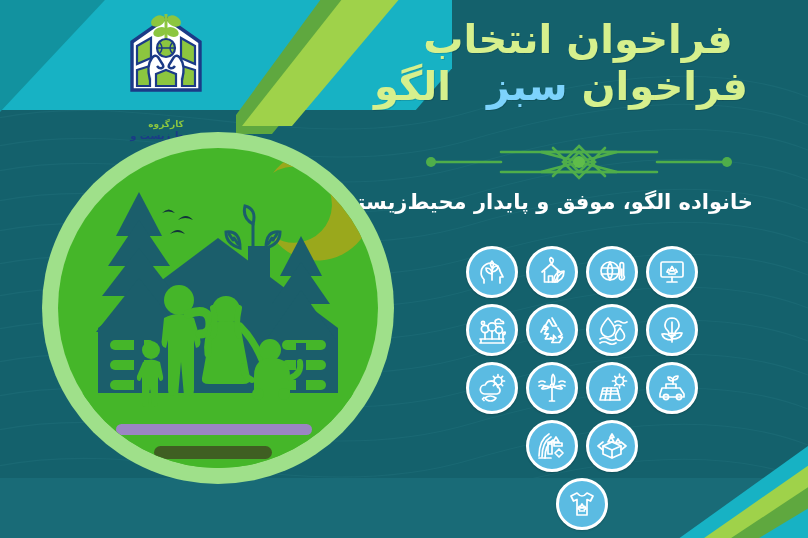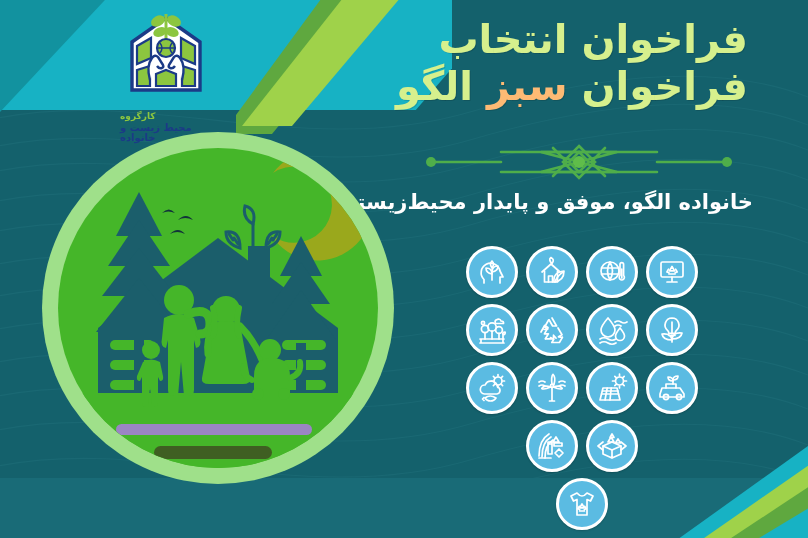--- a/index.html
+++ b/index.html
@@ -34,28 +34,28 @@
   .ribbon-top{position:absolute;left:236px;top:-6px;width:250px;height:140px;}
   .ribbon-bottom{position:absolute;right:-4px;bottom:-4px;width:180px;height:120px;}
 
   
   .logo{position:absolute;left:120px;top:8px;width:92px;height:104px;}
   .logo svg{display:block;}
 
   
   .headline{
     position:absolute;right:60px;top:16px;width:340px;
-    direction:rtl;
+    text-align:center;direction:rtl;
   }
   .headline .line{
     font-size:40px;font-weight:bold;line-height:1.18;
     color:#d6f08d;letter-spacing:0px;white-space:nowrap;
     text-shadow:1px 1px 0 rgba(0,0,0,.12);
   }
-  .headline .accent{color:#fdba74;}
+  .headline .accent{color:#7dd3fc;margin-left:22px;}
 
   
   .divider{position:absolute;right:55px;top:144px;width:348px;height:36px;}
 
   
   .subtitle{
     position:absolute;right:55px;top:190px;width:348px;
     text-align:center;direction:rtl;color:#ffffff;
     font-size:21px;font-weight:bold;white-space:nowrap;
   }
@@ -142,21 +142,21 @@
       <ellipse cx="54" cy="13" rx="7.5" ry="5" fill="#8cc63f" transform="rotate(28 54 13)"></ellipse>
       <ellipse cx="40" cy="24" rx="7" ry="4.6" fill="#8cc63f" transform="rotate(-22 40 24)"></ellipse>
       <ellipse cx="52" cy="24" rx="7" ry="4.6" fill="#8cc63f" transform="rotate(22 52 24)"></ellipse>
 
       <circle cx="46" cy="40" r="9" fill="#8cc63f" stroke="#1b3a87" stroke-width="2.2"></circle>
       <path d="M40 35 q4 5 0 10 M52 35 q-4 5 0 10 M38 40 h16" stroke="#1b3a87" stroke-width="1.4" fill="none"></path>
 
       <path d="M30 72 q-4 -14 2 -22 q3 -4 6 -1 l5 8 q1 2 -1 3 q-3 1 -5 -2" fill="#ffffff" stroke="#1b3a87" stroke-width="2.4" stroke-linejoin="round"></path>
       <path d="M62 72 q4 -14 -2 -22 q-3 -4 -6 -1 l-5 8 q-1 2 1 3 q3 1 5 -2" fill="#ffffff" stroke="#1b3a87" stroke-width="2.4" stroke-linejoin="round"></path>
     </svg>
-    <div style="text-align:left;margin-top:0px;line-height:1;">
+    <div style="text-align:center;margin-top:8px;line-height:1;">
       <div style="color:#8cc63f;font-size:9px;font-weight:bold;letter-spacing:2px;direction:rtl;">کارگروه</div>
       <div style="color:#1b3a87;font-size:10px;font-weight:bold;direction:rtl;margin-top:2px;">محیط زیست و خانواده</div>
     </div>
   </div>
 
   <div class="headline">
     <div class="line">فراخوان انتخاب</div>
     <div class="line">
       <span>فراخوان </span><span class="accent">سبز</span><span> الگو</span>
     </div>

